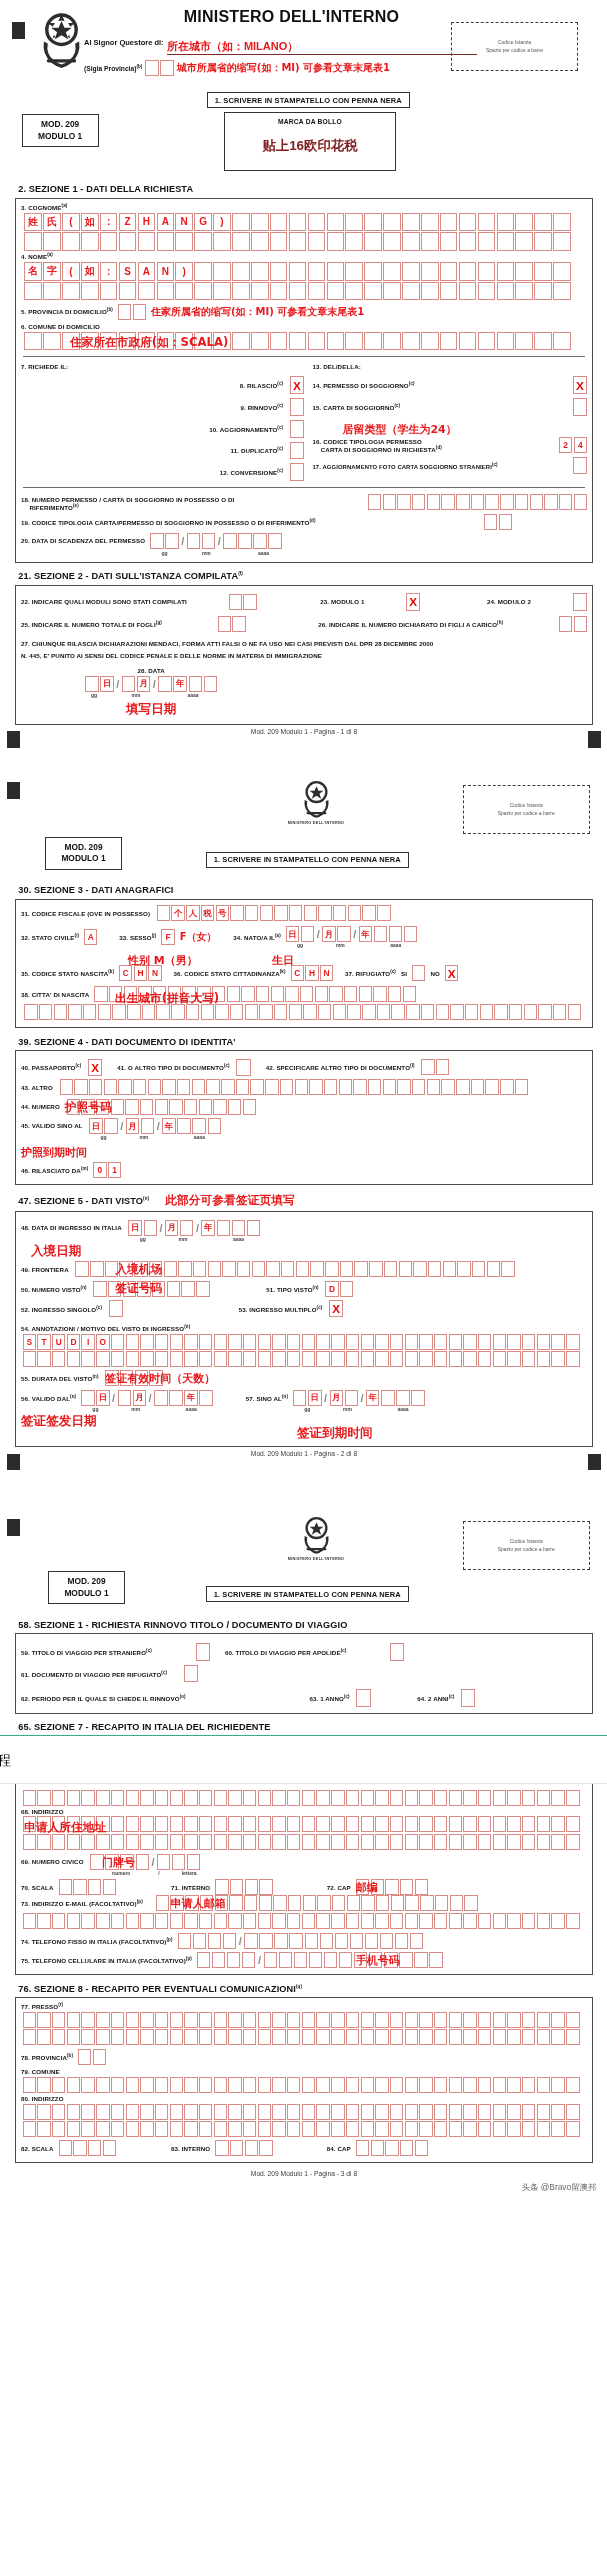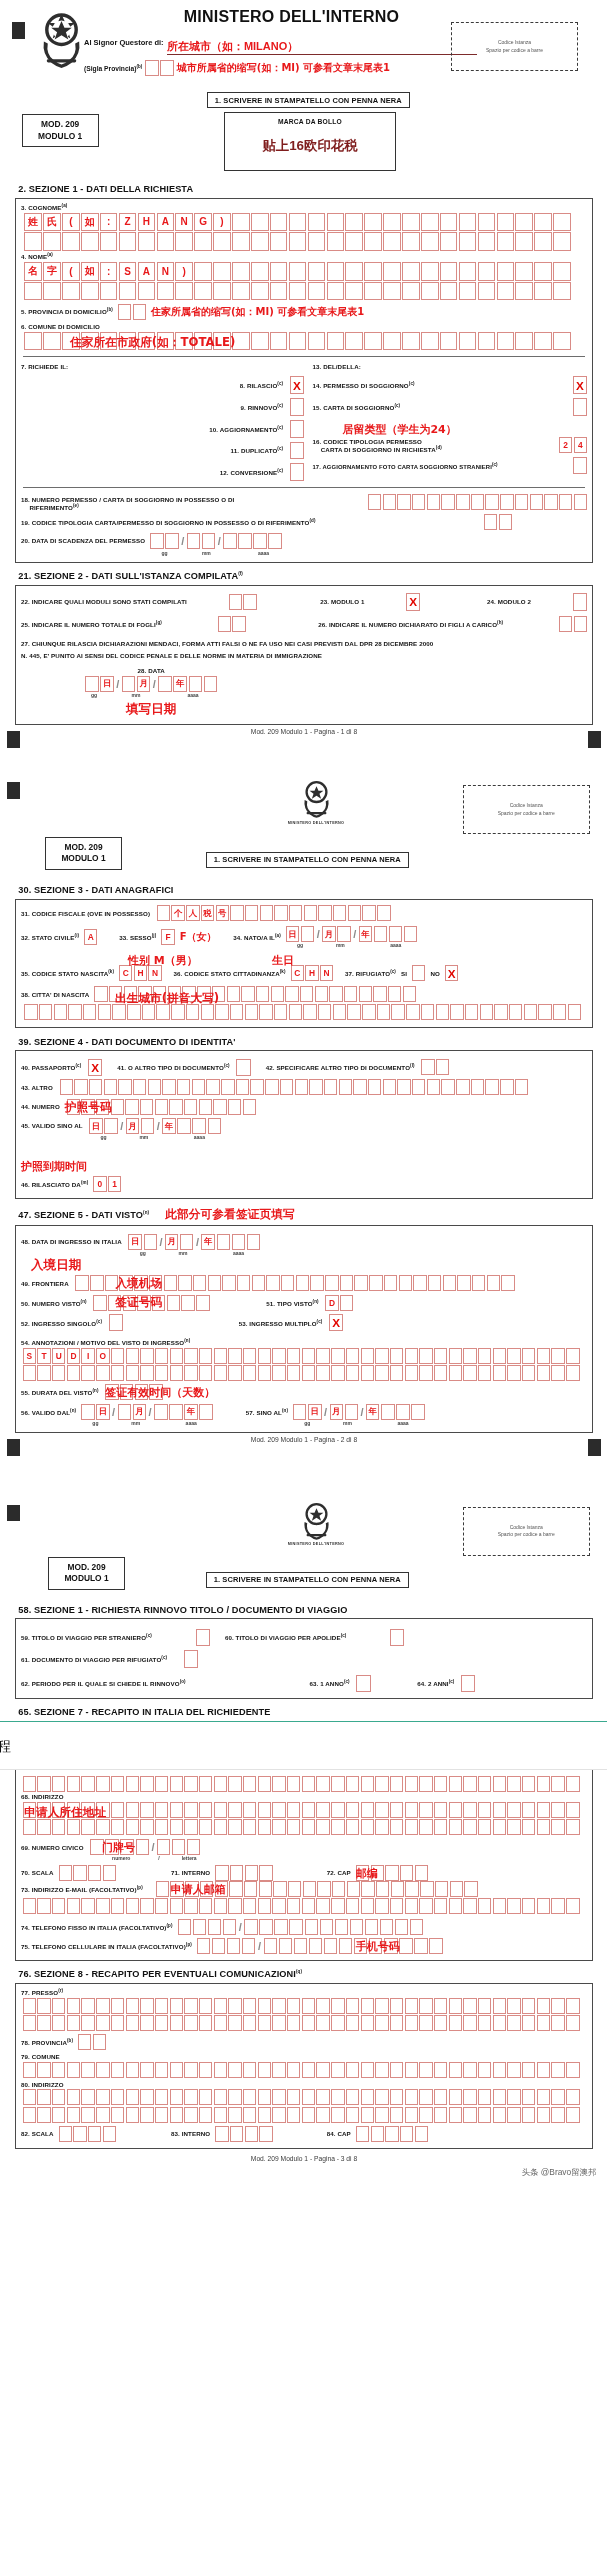--- a/index.html
+++ b/index.html
@@ -324,21 +324,21 @@
             <div class="cell"></div>
             <div class="cell"></div>
             <div class="cell"></div>
             <div class="cell"></div>
             <div class="cell"></div>
             <div class="cell"></div>
             <div class="cell"></div>
             <div class="cell"></div>
             <div class="cell"></div>
         </div>
-        <span class="cn-ovl cn-abs" style="left:49px; top:3.3px; font-size:11.7px;">住家所在市政府(如：TOTALE)</span>
+        <span class="cn-ovl cn-abs" style="left:49px; top:3.3px; font-size:11.7px;">住家所在市政府(如：SCALA)</span>
       </div>
 
       <div class="thin-rule"></div>
 
       <div class="two-col">
         <div style="width:50%; position:relative;">
           <div class="flabel"><span>7.</span> <span>RICHIEDE IL:</span></div>
           <div class="row" style="justify-content:flex-end; gap:6.7px; margin-top:6.7px;">
             <span class="flabel"><span>8.</span> <span>RILASCIO</span><span class="sup">(c)</span></span>
             <span class="cell chk x">X</span>
@@ -785,21 +785,21 @@
           <span class="row" style="gap:1.7px;">
             <span class="hint" style="width:28.5px;">gg</span>
             <span style="width:8.4px"></span>
             <span class="hint" style="width:28.5px;">mm</span>
             <span style="width:8.4px"></span>
             <span class="hint" style="width:59px;">aaaa</span>
           </span>
         </span>
       </div>
 
-      <div class="row" style="gap:6.7px; margin-top:19px;">
+      <div class="row" style="gap:6.7px; margin-top:5px;">
         <span class="cn-ovl" style="font-size:11px;">护照到期时间</span>
       </div>
       <div class="row" style="gap:5px; margin-top:1.7px;">
         <span class="flabel"><span>46.</span> <span>RILASCIATO DA</span><span class="sup">(m)</span></span>
         <span class="comb">
             <span class="cell sm">0</span>
             <span class="cell sm">1</span>
           </span>
       </div>
     </div>
@@ -1030,20 +1030,24 @@
               <span class="cell sm"></span>
           </span>
           <span class="row" style="gap:1.7px;">
             <span class="hint" style="width:28.5px;">gg</span>
             <span style="width:8.4px"></span>
             <span class="hint" style="width:28.5px;">mm</span>
             <span style="width:8.4px"></span>
             <span class="hint" style="width:59px;">aaaa</span>
           </span>
         </span>
+      </div>
+      <div style="position:relative; height:28.5px;">
+        <span class="cn-ovl cn-abs" style="left:0px; top:1.7px; font-size:12.6px;">签证签发日期</span>
+        <span class="cn-ovl cn-abs" style="left:276px; top:13.4px; font-size:12.6px;">签证到期时间</span>
       </div>
     </div>
 
     <div style="position:relative; height:22px;">
       <div class="regmark" style="left:-8.4px; top:3.3px;"></div>
       <div class="regmark" style="right:-8.4px; top:3.3px;"></div>
       <div class="footer" style="margin-top:3.3px;">Mod. 209 Modulo 1 - Pagina - 2 di 8</div>
     </div>
   </div>
 </div>

